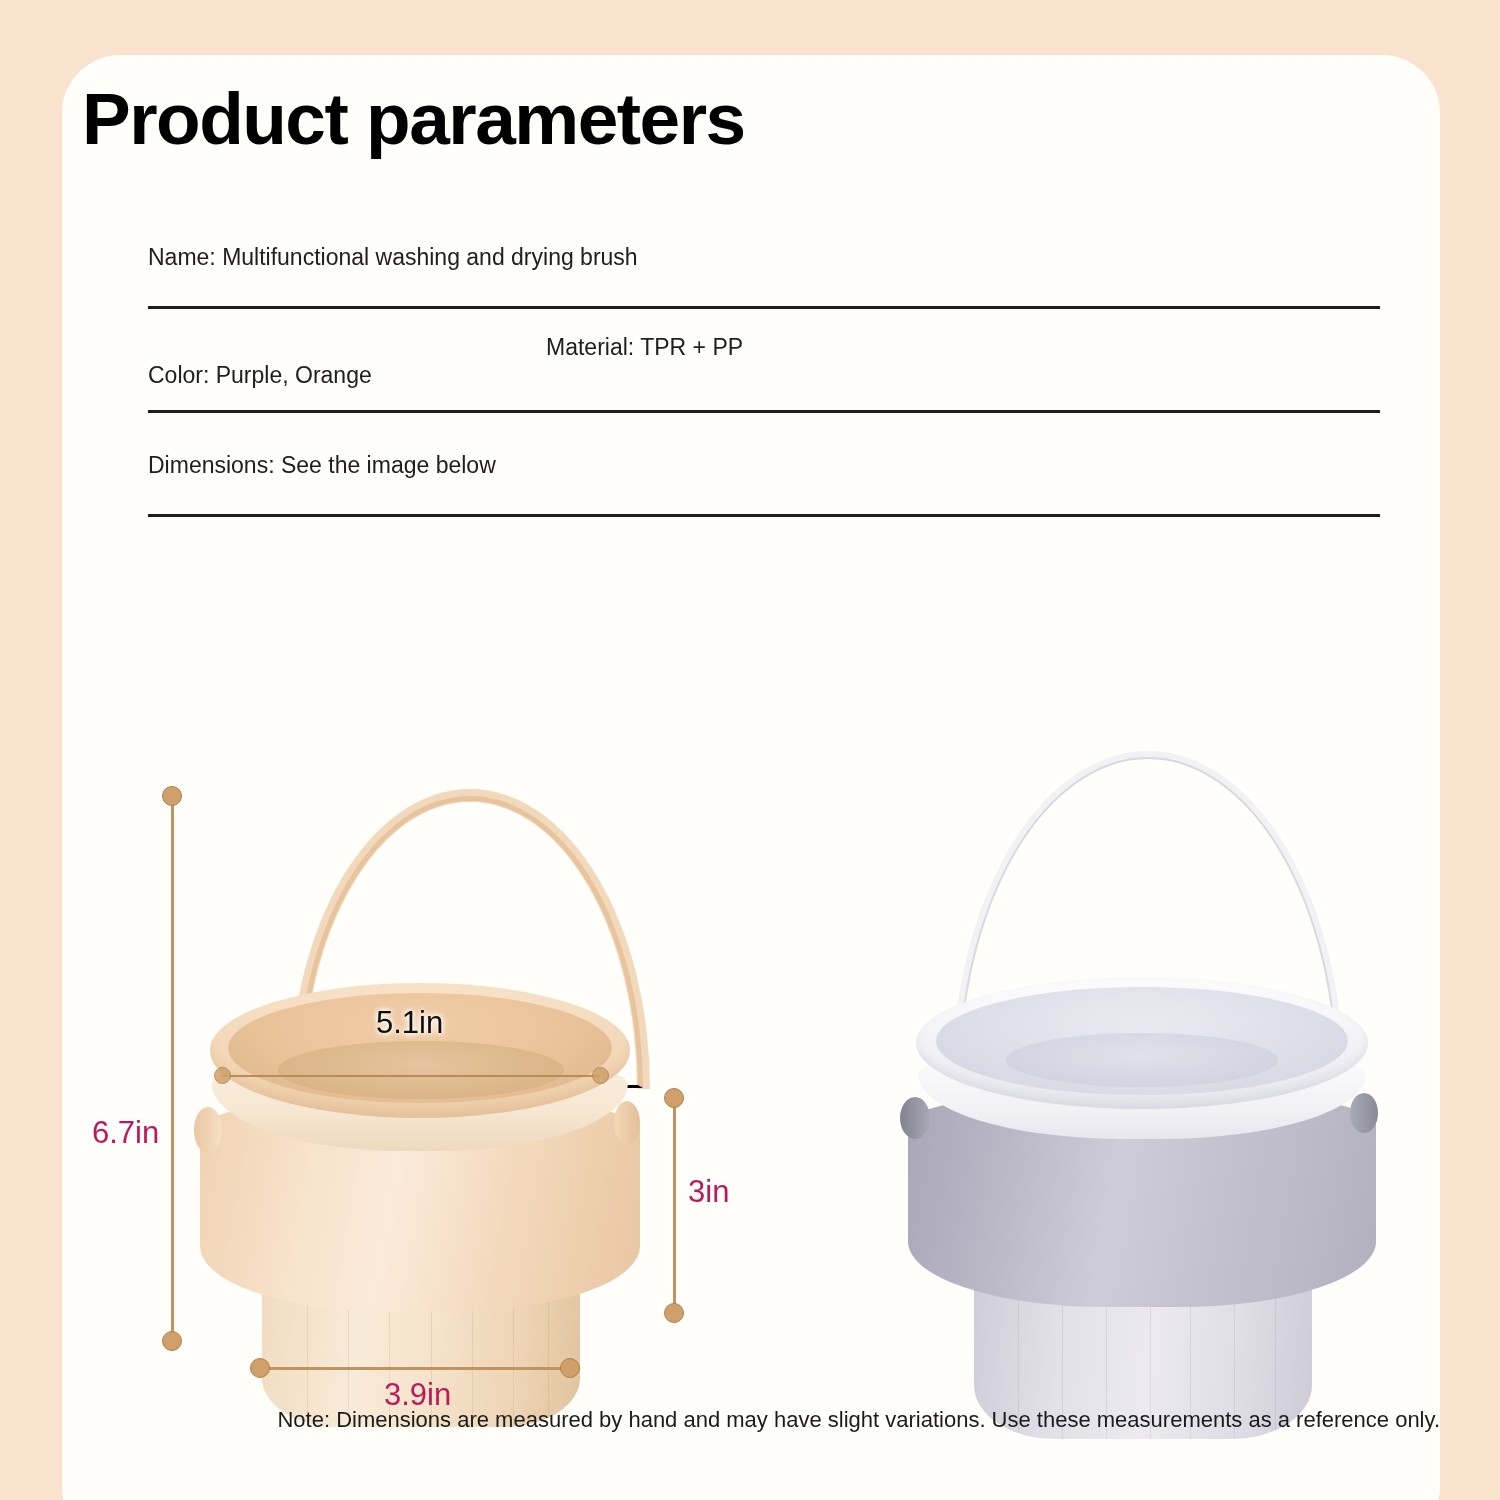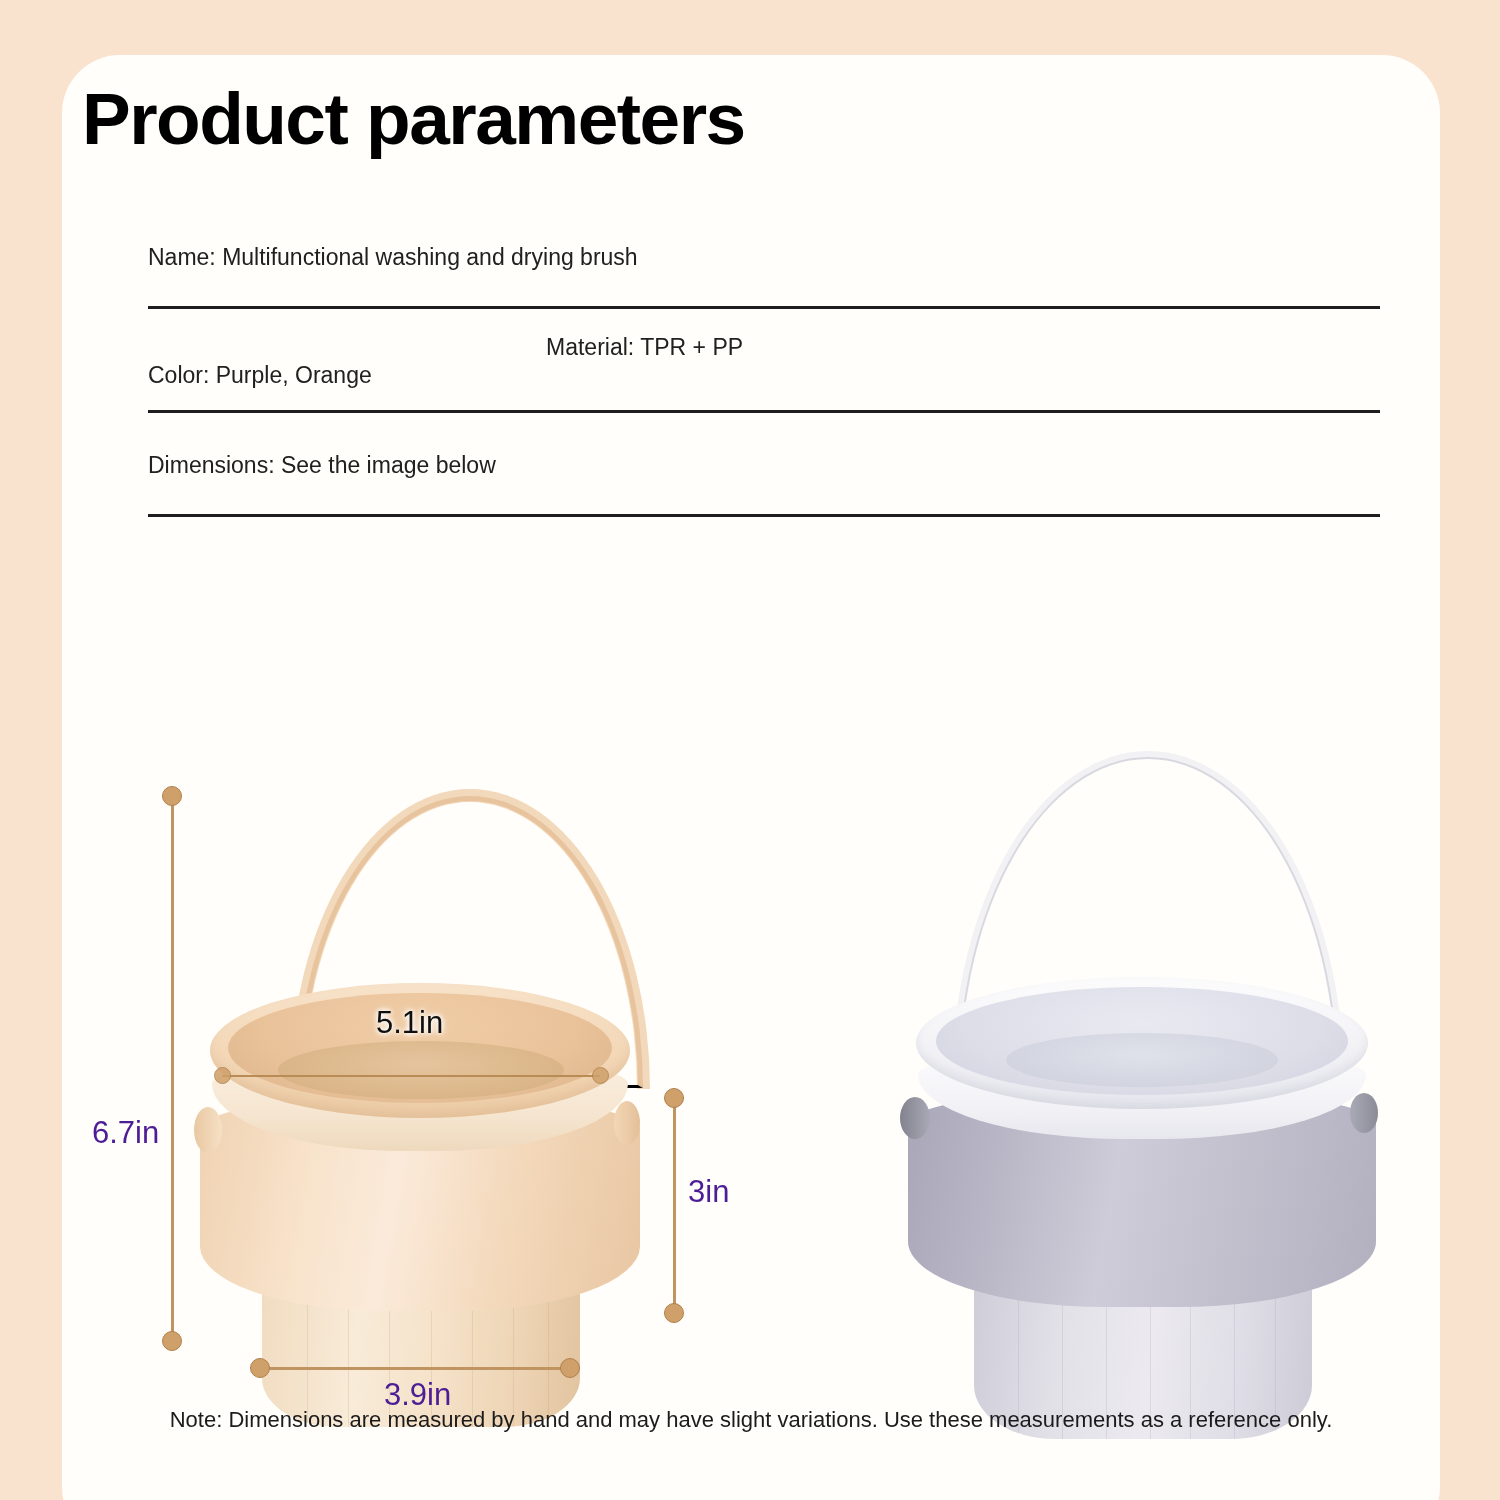--- a/index.html
+++ b/index.html
@@ -64,21 +64,21 @@
   .dot {
     position: absolute;
     width: 20px; height: 20px;
     border-radius: 50%;
     background: #cfa06a;
     border: 1.5px solid #b0814c;
   }
   .guide-label {
     position: absolute;
     font-size: 31px;
-    color: #4c1d95;
+    color: #be185d;
     white-space: nowrap;
   }
   .guide-thin { position: absolute; height: 2px; background: #b98c56; }
   .dot-sm {
     position: absolute;
     width: 17px; height: 17px;
     border-radius: 50%;
     background: #cfa06a;
     opacity: .85;
     border: 1px solid #b0814c;
@@ -261,21 +261,21 @@
     width: 28px; height: 40px;
     border-radius: 50%;
     background: linear-gradient(90deg,#aaaab6,#8b8b97);
   }
 
   
   .note {
     position: absolute;
     left: 0; right: 0;
     top: 1352px;
-    text-align: center;
+    text-align: right;
     font-size: 22px;
     color: #1b1b1b;
   }
 </style>
 </head>
 <body>
 
 <div id="stage">
   <div class="card">
 

